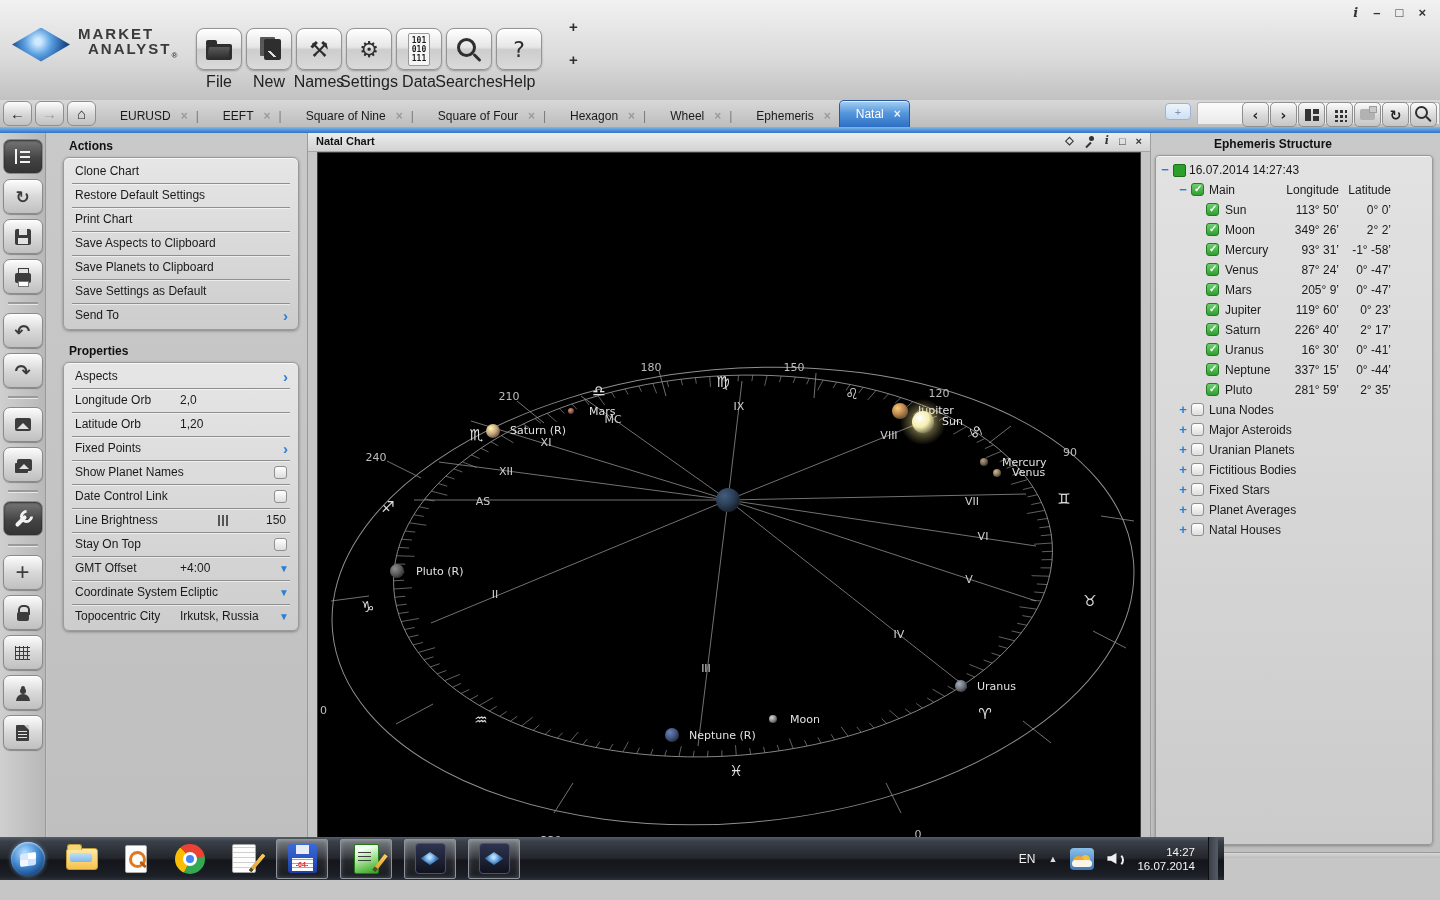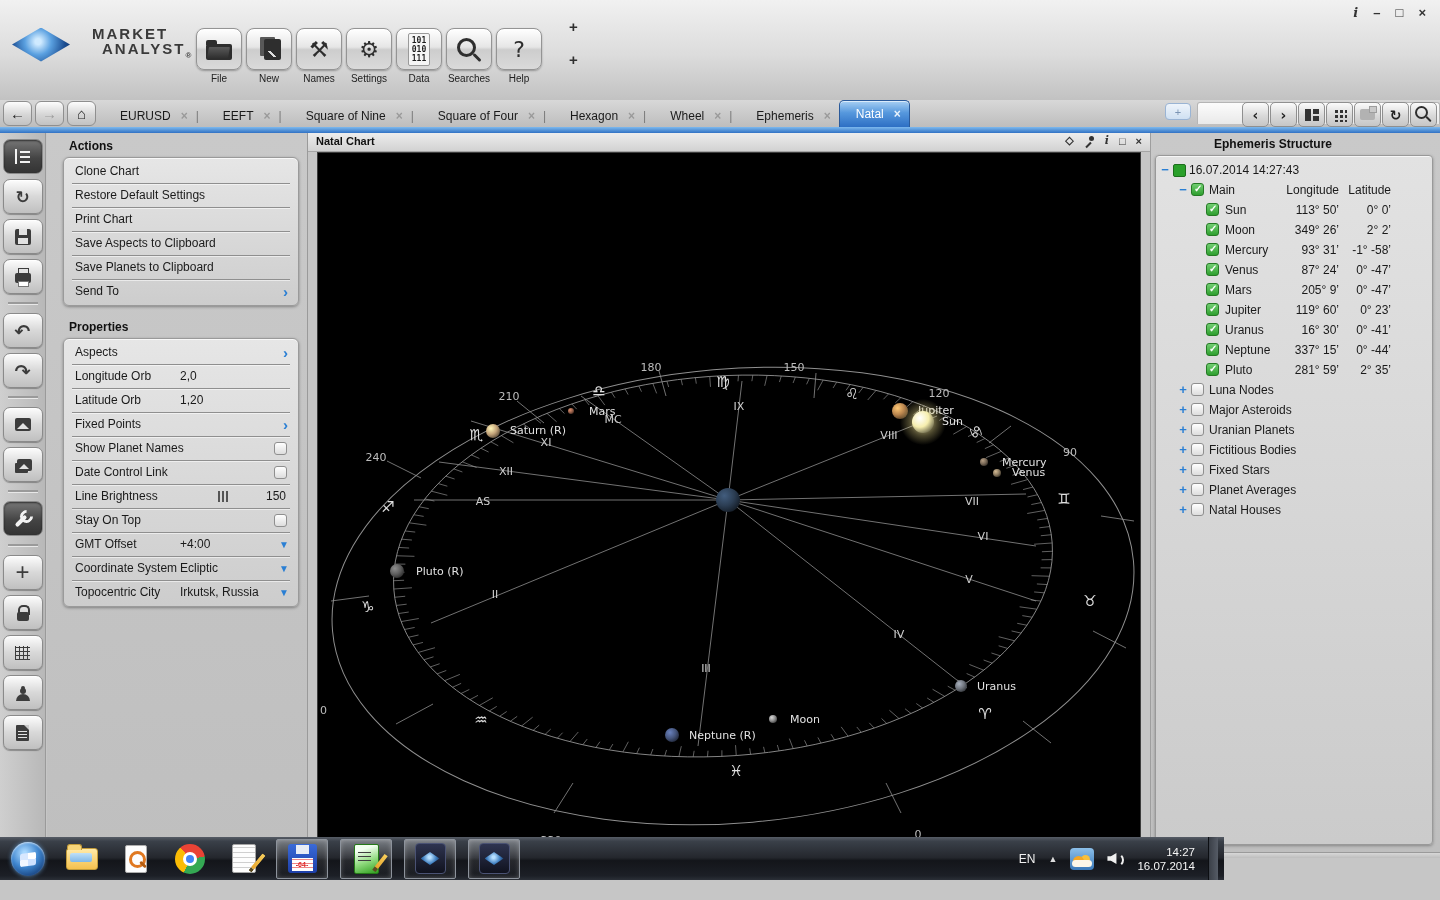--- a/index.html
+++ b/index.html
@@ -2,31 +2,31 @@
 <html><head>
 <meta charset="utf-8">
 <style>
   html,body{margin:0;padding:0;width:1440px;height:900px;overflow:hidden;
     font-family:"Liberation Sans",sans-serif;background:#c6c6c6;position:relative;}
   .brushed{background-image:repeating-linear-gradient(115deg,rgba(255,255,255,.07) 0 1px,rgba(0,0,0,0) 1px 3px,rgba(80,80,80,.06) 3px 4px);}
 
   
   #header{position:absolute;left:0;top:0;width:1440px;height:100px;
     background:linear-gradient(180deg,#f1f1f1,#dcdcdc 55%,#c2c2c2);border-bottom:1px solid #a8a8a8;}
-  .brand{position:absolute;left:12px;top:26px;display:flex;align-items:center;gap:22px;}
+  .brand{position:absolute;left:12px;top:26px;display:flex;align-items:center;gap:8px;}
   .brand-diamond{width:58px;height:34px;background:radial-gradient(circle at 45% 40%,#cfeaff 8%,#5aa0e0 35%,#1d4f93 70%,#0c2c5e);
     clip-path:polygon(50% 0,100% 50%,50% 100%,0 50%);box-shadow:0 1px 2px rgba(0,0,0,.4);}
   .brand-text{color:#3a3a3a;font-weight:bold;letter-spacing:2px;line-height:15px;font-size:15px;}
   .brand-l2{margin-left:10px}
   .reg{font-size:8px;vertical-align:sub;letter-spacing:0;}
   .main-toolbar{position:absolute;left:197px;top:28px;display:flex;gap:6px;}
   .tool-btn{display:flex;flex-direction:column;align-items:center;width:44px;cursor:default;}
   .tool-face{width:44px;height:40px;border:1px solid #949494;border-radius:8px;display:flex;align-items:center;justify-content:center;
     background:linear-gradient(180deg,#ffffff,#e6e6e6 45%,#cdcdcd 52%,#dadada);box-shadow:inset 0 1px 0 #fff,0 1px 2px rgba(0,0,0,.3);}
-  .tool-label{font-size:10px;color:#222;margin-top:3px;}
+  .tool-label{font-size:16px;color:#222;margin-top:3px;}
   .tb-glyph{font-size:22px;color:#2e2e2e;font-family:"DejaVu Sans",sans-serif;}
   .ic-file{width:26px;height:16px;background:#2e2e2e;border-radius:2px;position:relative;margin-top:6px;}
   .ic-file::before{content:"";position:absolute;top:-4px;left:0;width:11px;height:5px;background:#2e2e2e;border-radius:2px 2px 0 0;}
   .ic-file::after{content:"";position:absolute;left:2px;top:3px;width:21px;height:11px;background:linear-gradient(180deg,#5a5a5a,#303030);transform:skewX(-10deg);border-radius:1px;}
   .ic-new{width:17px;height:21px;background:#2e2e2e;border-radius:2px;position:relative;margin-left:6px;box-shadow:-5px -3px 0 -1px #585858;}
   .ic-new::after{content:"";position:absolute;left:3px;bottom:3px;width:11px;height:6px;background:linear-gradient(45deg,transparent 40%,#ddd 40% 55%,transparent 55%);}
   .ic-data-text{font-family:"DejaVu Sans Mono",monospace;font-size:8px;font-weight:bold;white-space:pre;line-height:9px;color:#1d1d1d;
     background:#f5f5f5;border:1px solid #9a9a9a;border-radius:2px;padding:2px 3px;text-align:center;}
   .ic-search{width:13px;height:13px;border:3px solid #2e2e2e;border-radius:50%;position:relative;margin:-4px 6px 0 0;}
   .ic-search::after{content:"";position:absolute;width:10px;height:3px;background:#2e2e2e;border-radius:2px;transform:rotate(45deg);right:-9px;bottom:-5px;}
@@ -567,20 +567,26 @@
           </div>
         </div>
 
         <div>
           <div class="act-row">
             <span class="act-label">Save Planets to Clipboard</span>
             
           </div>
         </div>
 
+        <div>
+          <div class="act-row">
+            <span class="act-label">Save Settings as Default</span>
+            
+          </div>
+        </div>
 
         <div>
           <div class="act-row">
             <span class="act-label">Send To</span>
             <span class="chev">›</span>
           </div>
         </div>
       </div>
 
     <div class="pane-title" style="margin-top:14px;">Properties</div>
@@ -1083,20 +1089,26 @@
             <span class="e-lat">0° -47’</span>
           </div>
 
           <div class="eph-row eph-planet">
             <span class="cbx on"></span>
             <span class="eph-pname">Jupiter</span>
             <span class="e-lon">119° 60’</span>
             <span class="e-lat">0° 23’</span>
           </div>
 
+          <div class="eph-row eph-planet">
+            <span class="cbx on"></span>
+            <span class="eph-pname">Saturn</span>
+            <span class="e-lon">226° 40’</span>
+            <span class="e-lat">2° 17’</span>
+          </div>
 
           <div class="eph-row eph-planet">
             <span class="cbx on"></span>
             <span class="eph-pname">Uranus</span>
             <span class="e-lon">16° 30’</span>
             <span class="e-lat">0° -41’</span>
           </div>
 
           <div class="eph-row eph-planet">
             <span class="cbx on"></span>

